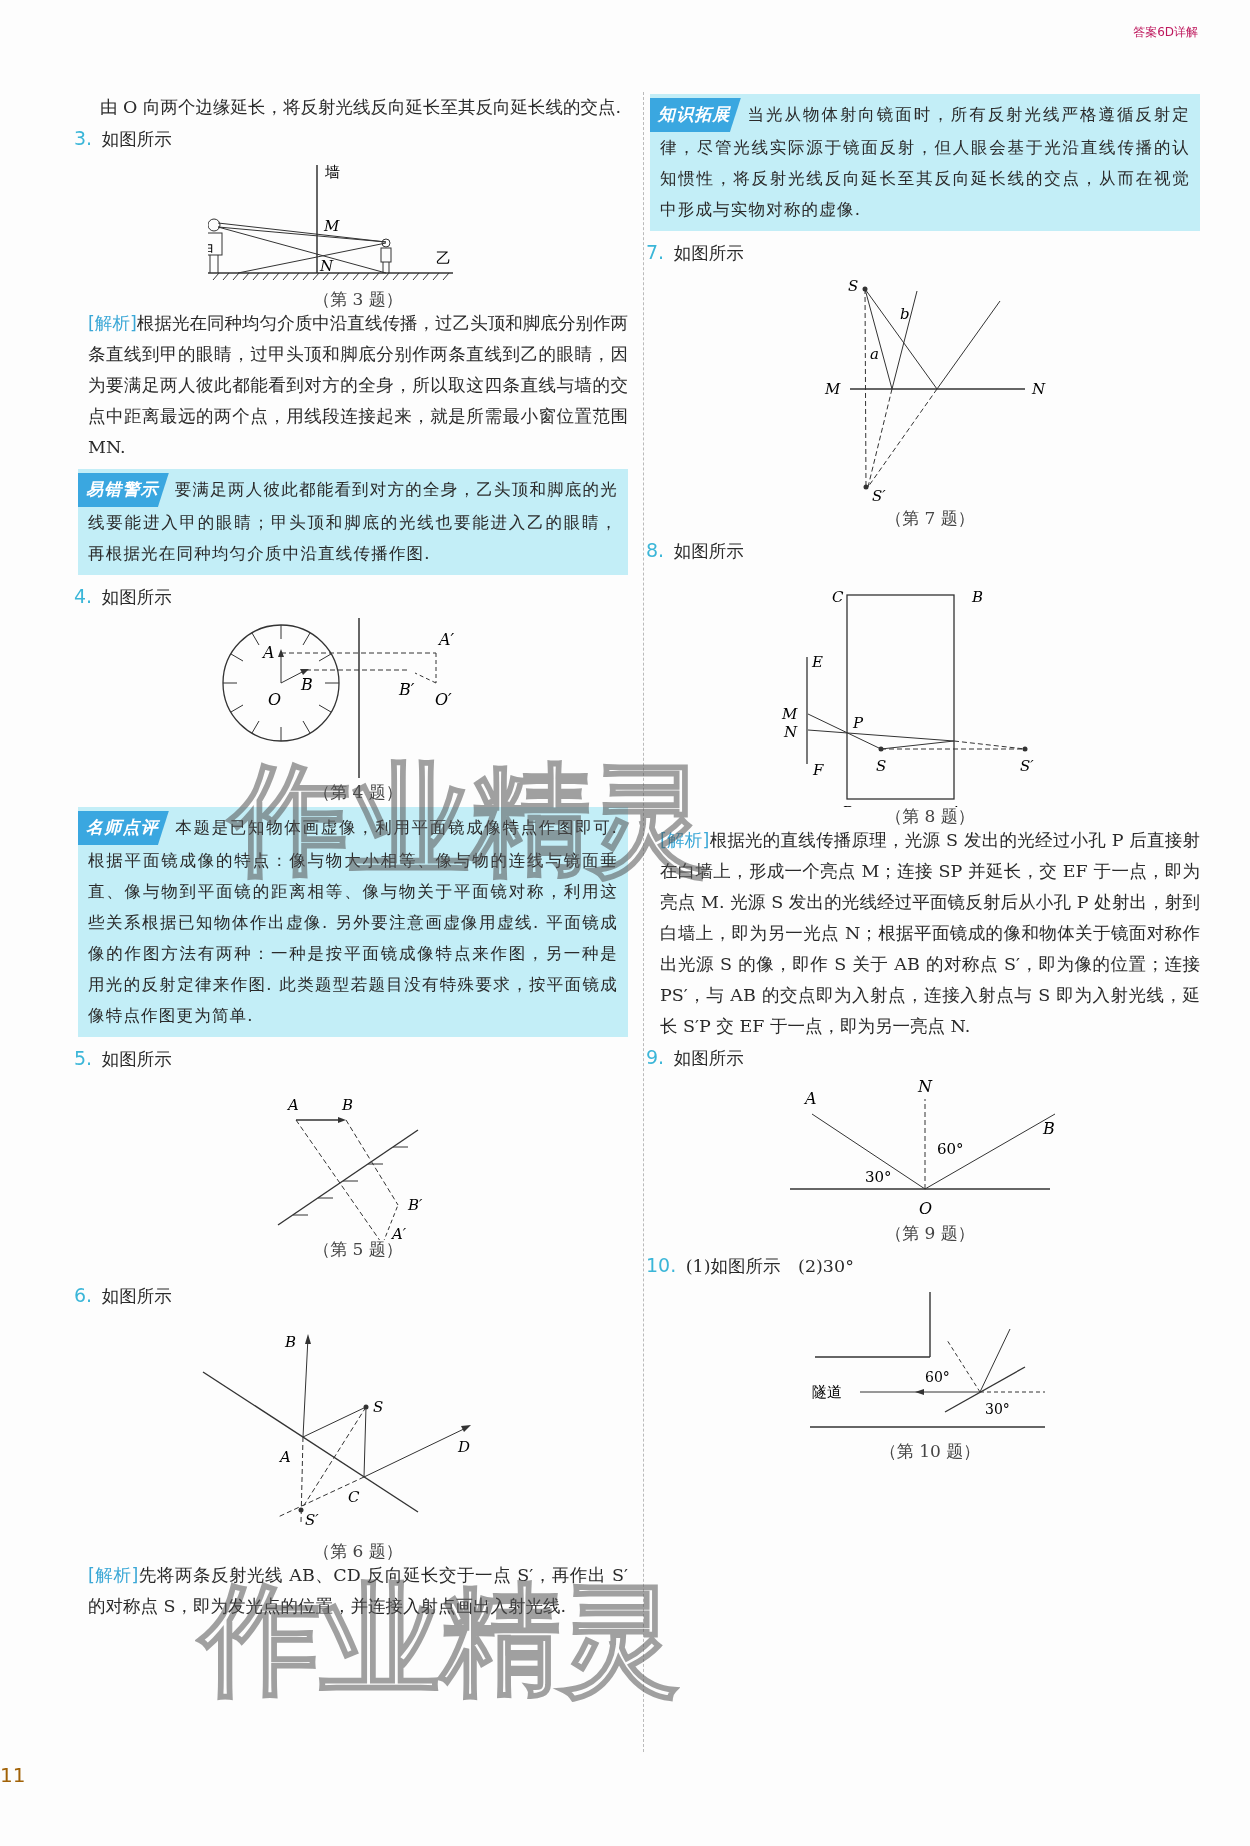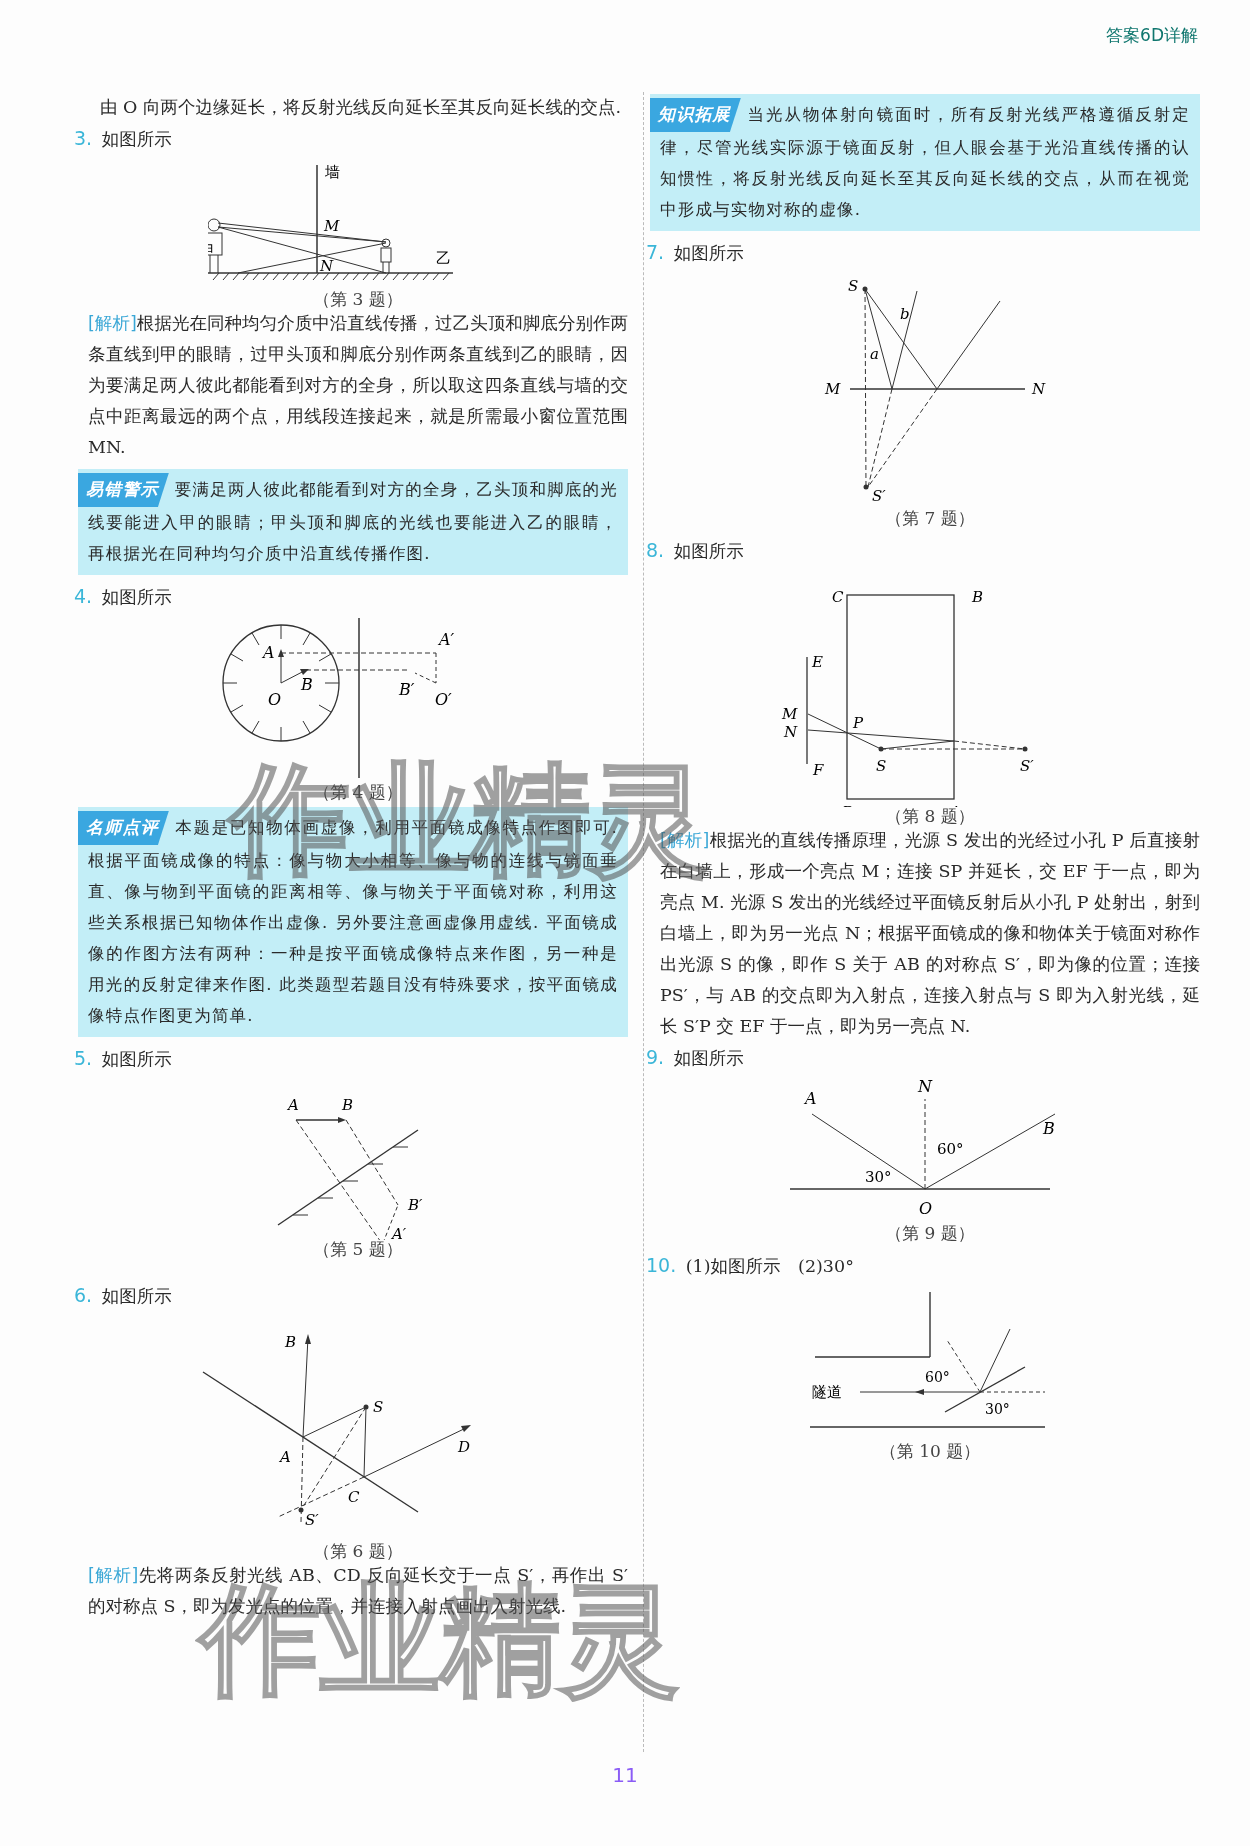--- a/index.html
+++ b/index.html
@@ -1,37 +1,37 @@
 <!DOCTYPE html>
 <html><head>
 <meta charset="utf-8">
 <style>
   * { box-sizing: border-box; margin: 0; padding: 0; }
   body { width: 1250px; height: 1846px; background: #fdfdfd; position: relative; overflow: hidden;
          font-family: "DejaVu Serif", "Liberation Serif", serif; color: #2a2a2a; }
-  .header { position: absolute; right: 52px; top: 24px; font-size: 17px; color: #0f766e;
+  .header { position: absolute; right: 52px; top: 24px; font-size: 12px; color: #be185d;
             font-family: "DejaVu Sans", sans-serif; }
   .col { position: absolute; top: 92px; }
   .col.left { left: 88px; width: 540px; }
   .col.right { left: 660px; width: 540px; }
   .divider { position: absolute; left: 643px; top: 92px; height: 1660px; border-left: 1px dashed #bbb; }
   .p { font-size: 17.5px; line-height: 31px; text-align: justify; }
   .indent { padding-left: 12px; }
   .qnum { color: #3bb6d8; font-family: "DejaVu Sans", sans-serif; font-size: 19px; margin-right: 4px; }
   .qline { font-size: 17.5px; line-height: 31px; margin-left: -14px; }
   .tag { color: #3aa7d6; font-family: "DejaVu Sans", sans-serif; }
   .box { background: #c3eef7; padding: 4px 10px 6px 10px; margin: 6px 0 6px -10px; width: 550px; }
   .box .p { font-size: 16.5px; line-height: 31px; letter-spacing: 1.2px; }
   .badge { display: inline-block; background: #3aa7e0; color: #fff; font-family: "DejaVu Sans", sans-serif;
            font-weight: bold; font-style: italic; font-size: 17px; padding: 1px 10px 2px 8px; margin-left: -10px;
            margin-right: 6px; clip-path: polygon(0 0, 100% 0, 88% 100%, 0 100%); }
   .fig { display: block; margin: 0 auto; }
   .cap { text-align: center; font-size: 17px; color: #444; line-height: 18px; }
-  .pagenum { position: absolute; left: 0; right: 0; top: 1763px; text-align: center; font-size: 20px;
-             font-family: "DejaVu Sans", sans-serif; color: #8b5cf6; }
+  .pagenum { position: absolute; left: 0; right: 0; top: 1763px; font-size: 20px;
+             font-family: "DejaVu Sans", sans-serif; color: #a16207; }
   .wm { position: absolute; font-size: 120px; color: transparent; -webkit-text-stroke: 2px #555;
         opacity: 0.55; font-family: "DejaVu Sans", sans-serif; font-weight: bold; pointer-events: none; }
 </style>
 </head>
 <body>
 
 <div class="header">答案6D详解</div>
 <div class="divider"></div>
 
 <div class="col left">

